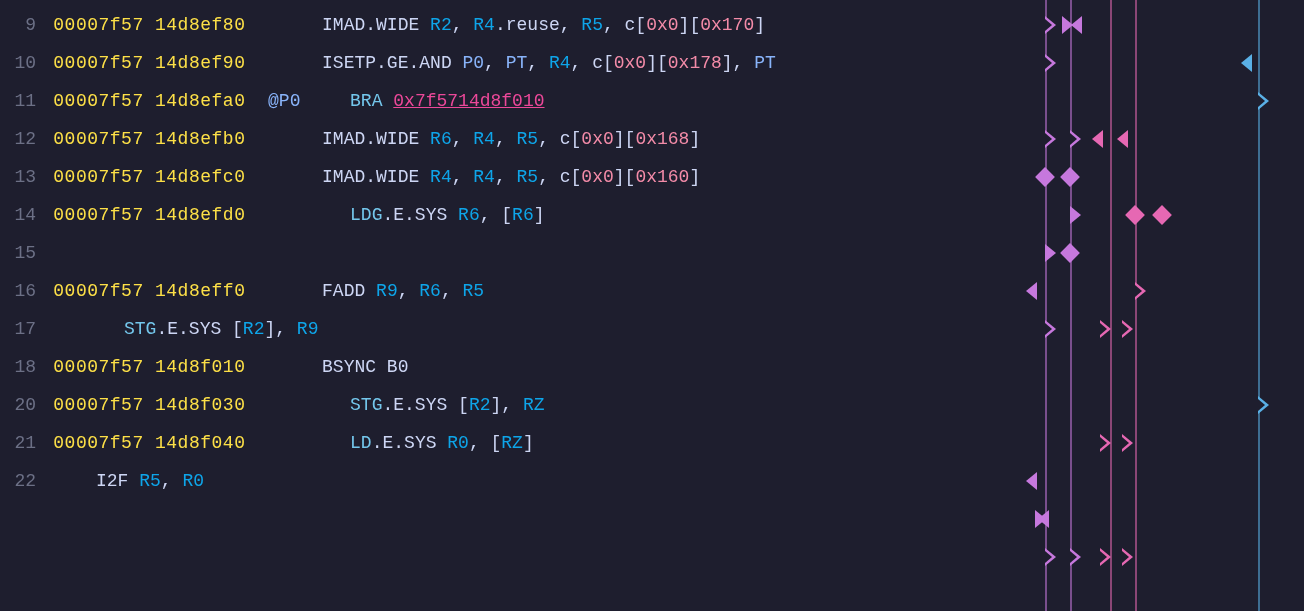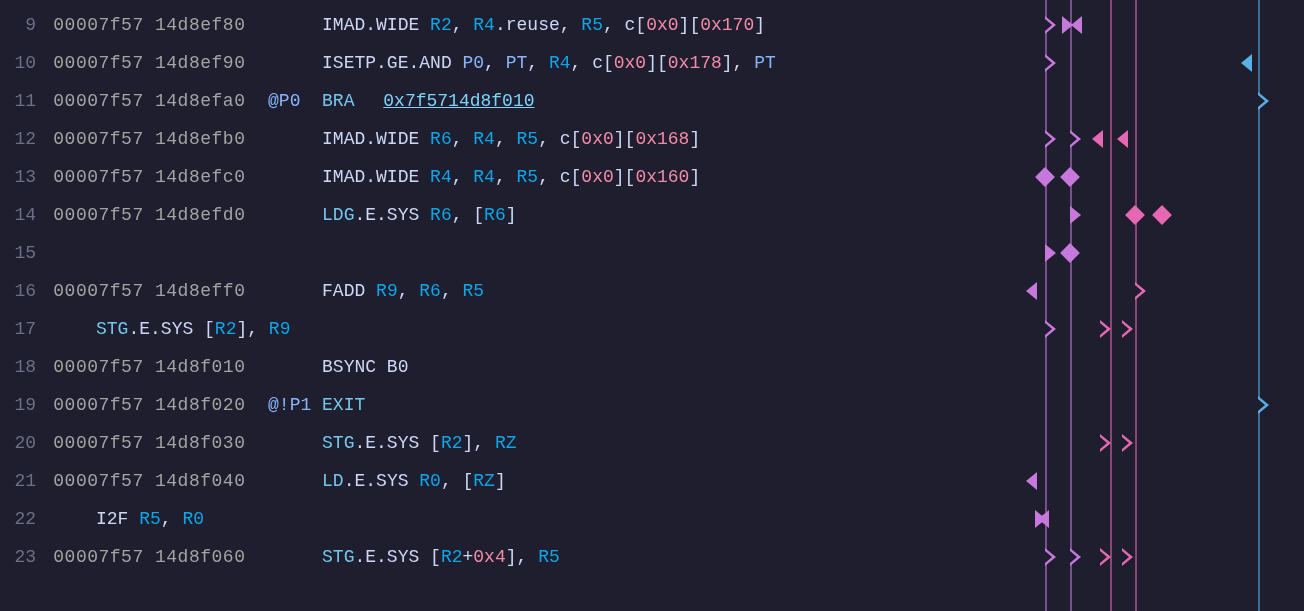--- a/index.html
+++ b/index.html
@@ -27,37 +27,36 @@
     white-space: pre;
   }
   .ln {
     width: 42px;
     text-align: right;
     color: #6c7086;
     padding-right: 6px;
     flex-shrink: 0;
   }
   .addr {
-    color: #a3a3a3;
+    color: #fde047;
     letter-spacing: 0.5px;
   }
   .pred {
     color: #89b4fa;
   }
   .mnemonic { color: #cdd6f4; margin-top: 17px; }
-  .mnemonic-blue { color: #74c7ec; }
+  .mnemonic-blue { color: #74c7ec; margin-left: 28px; }
   .reg { color: #0ea5e9; }
   .pt { color: #89b4fa; font-family: Liberation Mono, monospace; }
   .punct { color: #cdd6f4; }
   .hex-red { color: #f38ba8; }
   .link {
-    color: #7dd3fc;
+    color: #ec4899;
     text-decoration: underline;
     cursor: pointer;
-    margin-left: 18px;
   }
 
   .track-area {
     position: absolute;
     left: 1000px;
     top: 0;
     width: 304px;
     height: 611px;
   }
   .vline {
@@ -106,25 +105,23 @@
     <div class="row"><span class="ln">9</span><span class="addr"> 00007f57 14d8ef80  </span><span class="pred">     </span><span><span class="mnemonic">IMAD.WIDE </span><span class="reg">R2</span><span class="punct">, </span><span class="reg">R4</span><span class="punct">.reuse, </span><span class="reg">R5</span><span class="punct">, c[</span><span class="hex-red">0x0</span><span class="punct">][</span><span class="hex-red">0x170</span><span class="punct">]</span></span></div>
     <div class="row"><span class="ln">10</span><span class="addr"> 00007f57 14d8ef90  </span><span class="pred">     </span><span><span class="mnemonic">ISETP.GE.AND </span><span class="pt">P0</span><span class="punct">, </span><span class="pt">PT</span><span class="punct">, </span><span class="reg">R4</span><span class="punct">, c[</span><span class="hex-red">0x0</span><span class="punct">][</span><span class="hex-red">0x178</span><span class="punct">], </span><span class="pt">PT</span></span></div>
     <div class="row"><span class="ln">11</span><span class="addr"> 00007f57 14d8efa0  </span><span class="pred">@P0  </span><span><span class="mnemonic-blue">BRA </span><span class="link">0x7f5714d8f010</span></span></div>
     <div class="row"><span class="ln">12</span><span class="addr"> 00007f57 14d8efb0  </span><span class="pred">     </span><span><span class="mnemonic">IMAD.WIDE </span><span class="reg">R6</span><span class="punct">, </span><span class="reg">R4</span><span class="punct">, </span><span class="reg">R5</span><span class="punct">, c[</span><span class="hex-red">0x0</span><span class="punct">][</span><span class="hex-red">0x168</span><span class="punct">]</span></span></div>
     <div class="row"><span class="ln">13</span><span class="addr"> 00007f57 14d8efc0  </span><span class="pred">     </span><span><span class="mnemonic">IMAD.WIDE </span><span class="reg">R4</span><span class="punct">, </span><span class="reg">R4</span><span class="punct">, </span><span class="reg">R5</span><span class="punct">, c[</span><span class="hex-red">0x0</span><span class="punct">][</span><span class="hex-red">0x160</span><span class="punct">]</span></span></div>
     <div class="row"><span class="ln">14</span><span class="addr"> 00007f57 14d8efd0  </span><span class="pred">     </span><span><span class="mnemonic-blue">LDG</span><span class="mnemonic">.E.SYS </span><span class="reg">R6</span><span class="punct">, [</span><span class="reg">R6</span><span class="punct">]</span></span></div>
     <div class="row"><span class="ln">15</span><span class="pred">     </span></div>
     <div class="row"><span class="ln">16</span><span class="addr"> 00007f57 14d8eff0  </span><span class="pred">     </span><span><span class="mnemonic">FADD </span><span class="reg">R9</span><span class="punct">, </span><span class="reg">R6</span><span class="punct">, </span><span class="reg">R5</span></span></div>
     <div class="row"><span class="ln">17</span><span class="pred">     </span><span><span class="mnemonic-blue">STG</span><span class="mnemonic">.E.SYS [</span><span class="reg">R2</span><span class="punct">], </span><span class="reg">R9</span></span></div>
     <div class="row"><span class="ln">18</span><span class="addr"> 00007f57 14d8f010  </span><span class="pred">     </span><span><span class="mnemonic">BSYNC B0</span></span></div>
-    <div class="row"><span class="ln">19</span><span class="addr"> 00007f57 14d8f020  </span><span class="pred">@!P1 </span><span><span class="mnemonic-blue">EXIT</span></span></div>
     <div class="row"><span class="ln">20</span><span class="addr"> 00007f57 14d8f030  </span><span class="pred">     </span><span><span class="mnemonic-blue">STG</span><span class="mnemonic">.E.SYS [</span><span class="reg">R2</span><span class="punct">], </span><span class="reg">RZ</span></span></div>
     <div class="row"><span class="ln">21</span><span class="addr"> 00007f57 14d8f040  </span><span class="pred">     </span><span><span class="mnemonic-blue">LD</span><span class="mnemonic">.E.SYS </span><span class="reg">R0</span><span class="punct">, [</span><span class="reg">RZ</span><span class="punct">]</span></span></div>
     <div class="row"><span class="ln">22</span><span class="pred">     </span><span><span class="mnemonic">I2F </span><span class="reg">R5</span><span class="punct">, </span><span class="reg">R0</span></span></div>
-    <div class="row"><span class="ln">23</span><span class="addr"> 00007f57 14d8f060  </span><span class="pred">     </span><span><span class="mnemonic-blue">STG</span><span class="mnemonic">.E.SYS [</span><span class="reg">R2</span><span class="punct">+</span><span class="hex-red">0x4</span><span class="punct">], </span><span class="reg">R5</span></span></div>
   </div>
 <div class="track-area" id="track-area">
     <div class="vline" style="left: 45px; background: rgb(198, 120, 221); opacity: 0.55;"></div>
     <div class="vline" style="left: 70px; background: rgb(198, 120, 221); opacity: 0.55;"></div>
     <div class="vline" style="left: 110px; background: rgb(230, 104, 179); opacity: 0.55;"></div>
     <div class="vline" style="left: 135px; background: rgb(230, 104, 179); opacity: 0.55;"></div>
     <div class="vline" style="left: 258px; background: rgb(90, 176, 230); opacity: 0.55;"></div>
     <div class="tri-r" style="left: 45px; top: 16px; border-left-color: rgb(198, 120, 221);"></div>
     <div class="tri-r-fill" style="left: 62px; top: 16px; border-left-color: rgb(198, 120, 221);"></div>
     <div class="tri-l-fill" style="left: 71px; top: 16px; border-right-color: rgb(198, 120, 221);"></div>

